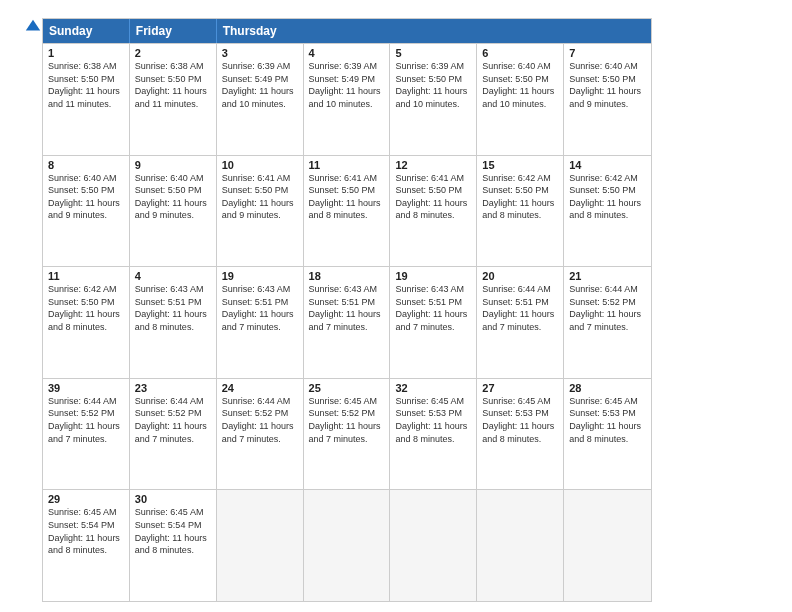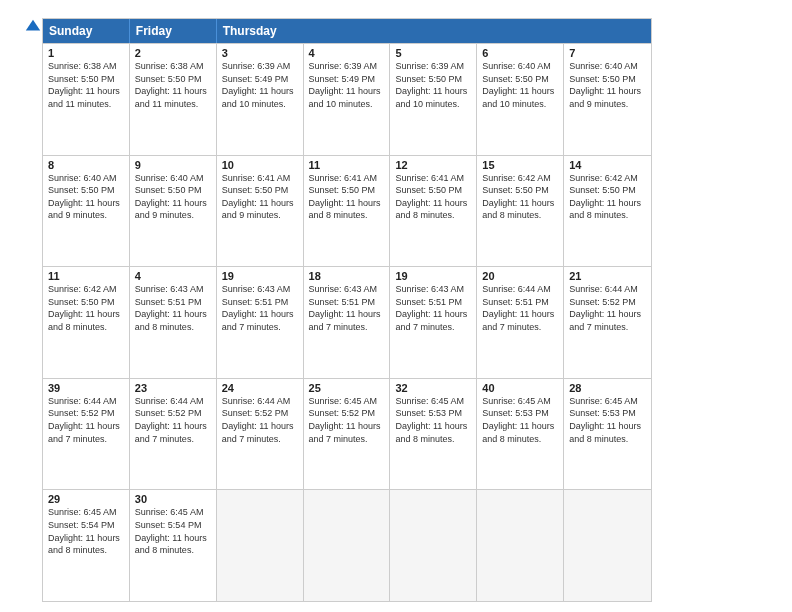--- a/index.html
+++ b/index.html
@@ -288,21 +288,21 @@
             <div class="day-info">Sunset: 5:52 PM</div>
             <div class="day-info">Daylight: 11 hours and 7 minutes.</div>
           </div>
           <div class="cal-cell">
             <div class="day-num">32</div>
             <div class="day-info">Sunrise: 6:45 AM</div>
             <div class="day-info">Sunset: 5:53 PM</div>
             <div class="day-info">Daylight: 11 hours and 8 minutes.</div>
           </div>
           <div class="cal-cell">
-            <div class="day-num">40</div>
+            <div class="day-num">27</div>
             <div class="day-info">Sunrise: 6:45 AM</div>
             <div class="day-info">Sunset: 5:53 PM</div>
             <div class="day-info">Daylight: 11 hours and 8 minutes.</div>
           </div>
           <div class="cal-cell">
             <div class="day-num">28</div>
             <div class="day-info">Sunrise: 6:45 AM</div>
             <div class="day-info">Sunset: 5:53 PM</div>
             <div class="day-info">Daylight: 11 hours and 8 minutes.</div>
           </div>

